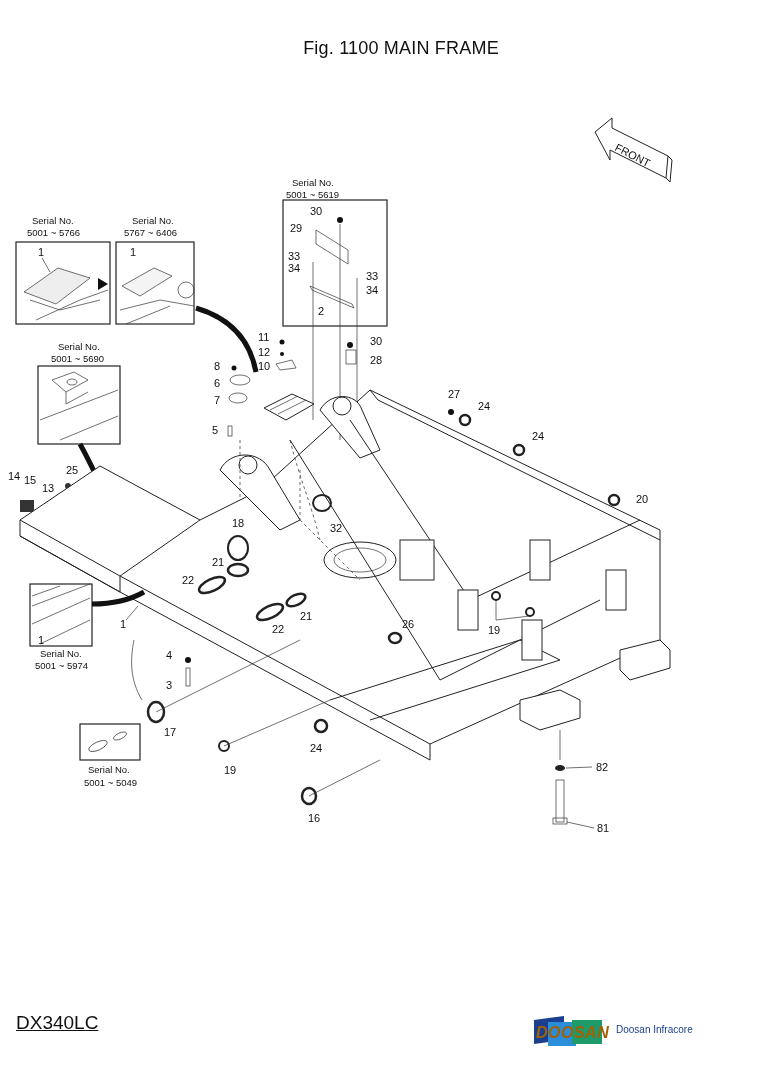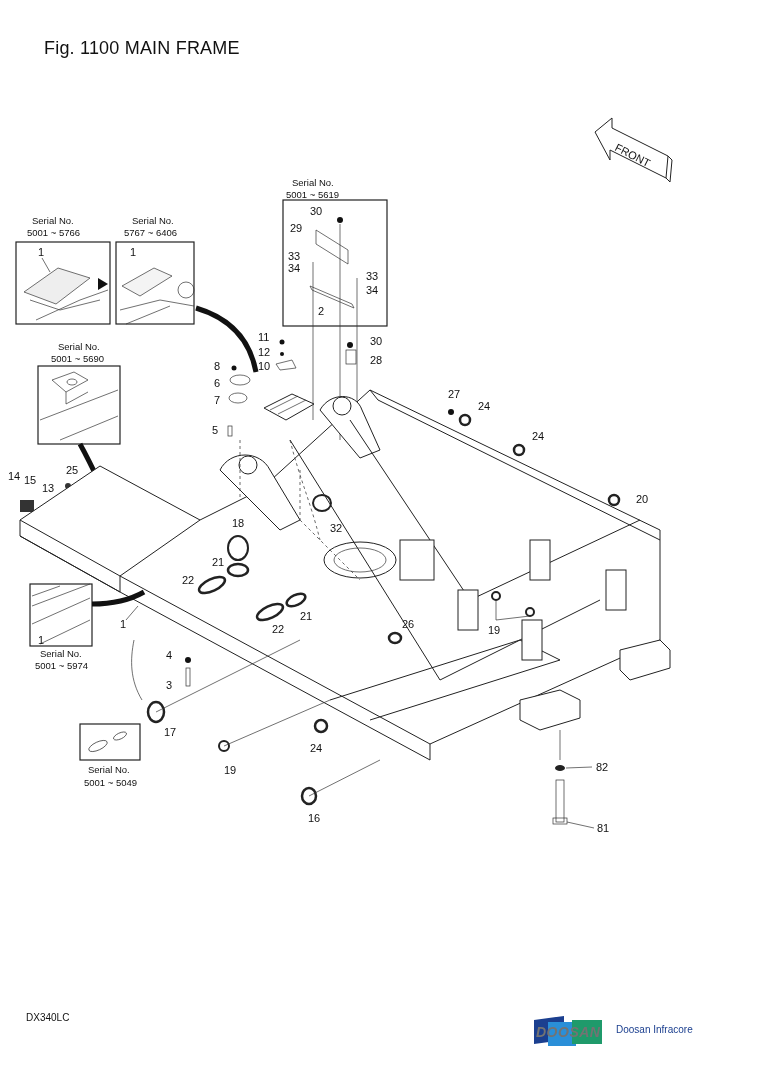--- a/index.html
+++ b/index.html
@@ -1,33 +1,33 @@
 <!DOCTYPE html>
 <html><head>
 <meta charset="utf-8">
 <style>
   html, body { margin:0; padding:0; background:#ffffff; }
   body { width:768px; height:1087px; position:relative; overflow:hidden;
          font-family:"Liberation Sans", "DejaVu Sans", sans-serif; color:#111; }
-  .title { position:absolute; left:0; width:680px; top:38px; 
+  .title { position:absolute; left:17px; width:680px; top:38px; text-align:center;
            font-size:18px; letter-spacing:0.2px;padding-left:44px; }
   svg.drawing { position:absolute; left:0; top:0; }
   .lbl { font-family:"Liberation Sans", sans-serif; font-size:11px; fill:#111; }
   .ser { font-family:"Liberation Sans", sans-serif; font-size:9.5px; fill:#111; }
   .ln { stroke:#222; stroke-width:1; fill:none; }
   .thin { stroke:#333; stroke-width:0.7; fill:none; }
   .frame { stroke:#222; stroke-width:1.2; fill:#fff; }
   .dash { stroke:#444; stroke-width:0.8; fill:none; stroke-dasharray:3 3; }
-  .model { position:absolute; left:26px; top:1012px; font-size:10px; }
+  .model { position:absolute; left:16px; top:1012px; font-size:19px;text-decoration:underline; }
   .logo { position:absolute; left:534px; top:1016px; width:72px; height:30px; }
   .logo .b1 { position:absolute; left:0; top:2px; width:30px; height:24px; background:#1b3f8f; transform:skewY(-8deg); }
   .logo .b2 { position:absolute; left:14px; top:6px; width:28px; height:24px; background:#2a8fd8; }
   .logo .b3 { position:absolute; left:38px; top:4px; width:30px; height:24px; background:#1f9a6b; }
-  .logo .wm { position:absolute; left:2px; top:8px; width:68px; font-size:14px; font-weight:bold;
-              font-style:italic; color:#737373; letter-spacing:0.5px; }
+  .logo .wm { position:absolute; left:2px; top:8px; width:68px; font-size:16px; font-weight:bold;
+              font-style:italic; color:#a16207; letter-spacing:0.5px; }
   .company { position:absolute; left:616px; top:1024px; font-size:10px; font-weight:normal; color:#1b3f8f; }
 </style>
 </head>
 <body>
 
 <div class="title">Fig. 1100 MAIN FRAME</div>
 
 <svg class="drawing" width="768" height="1087" viewBox="0 0 768 1087">
 
   <g>

